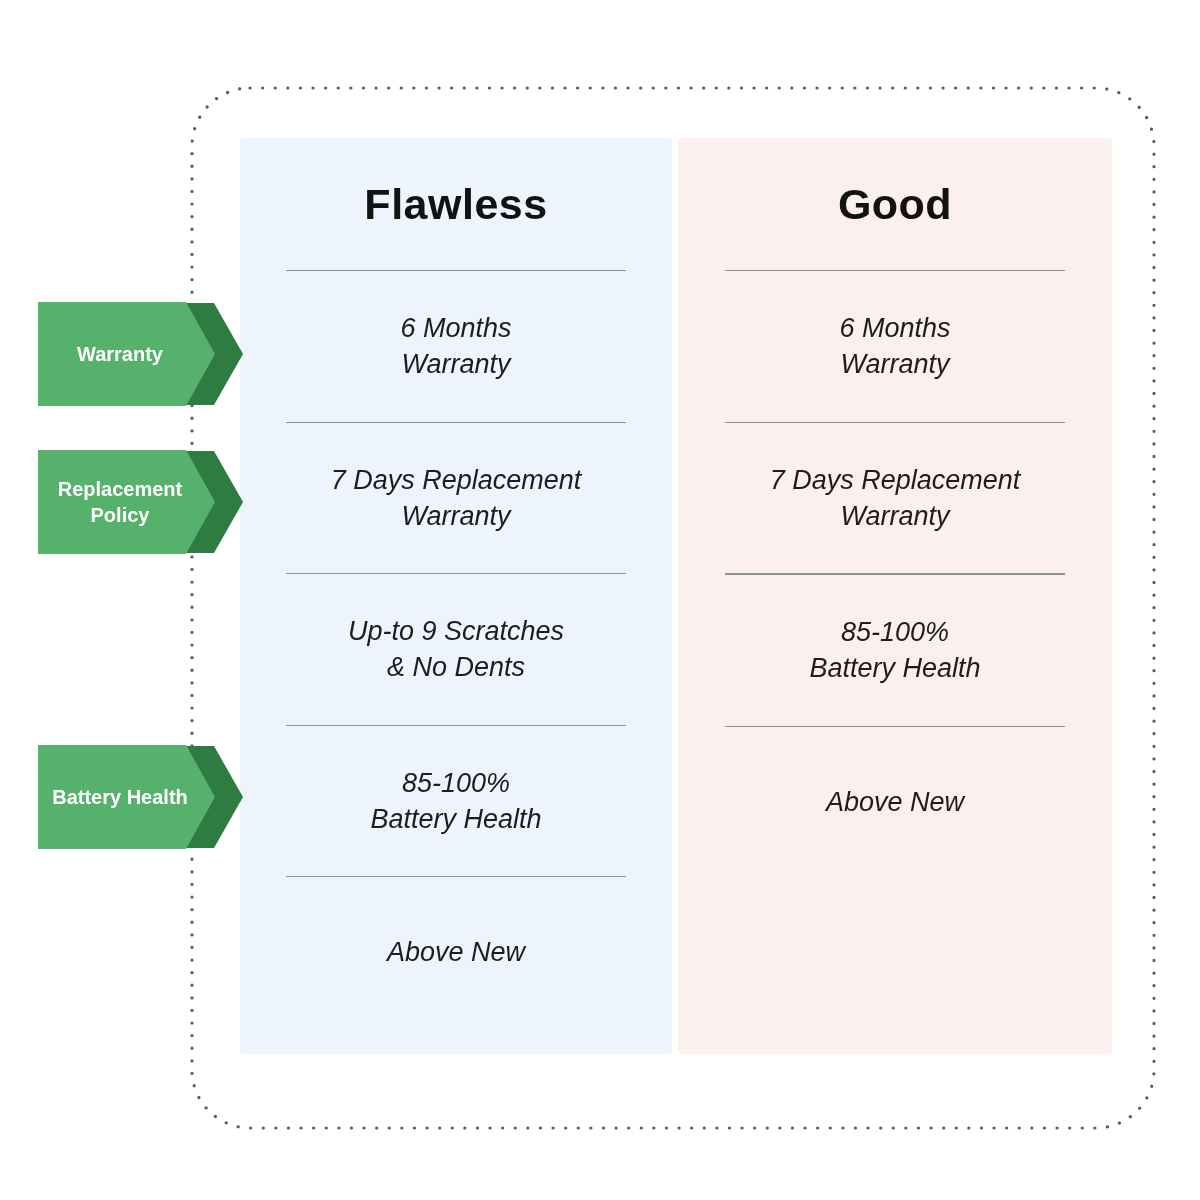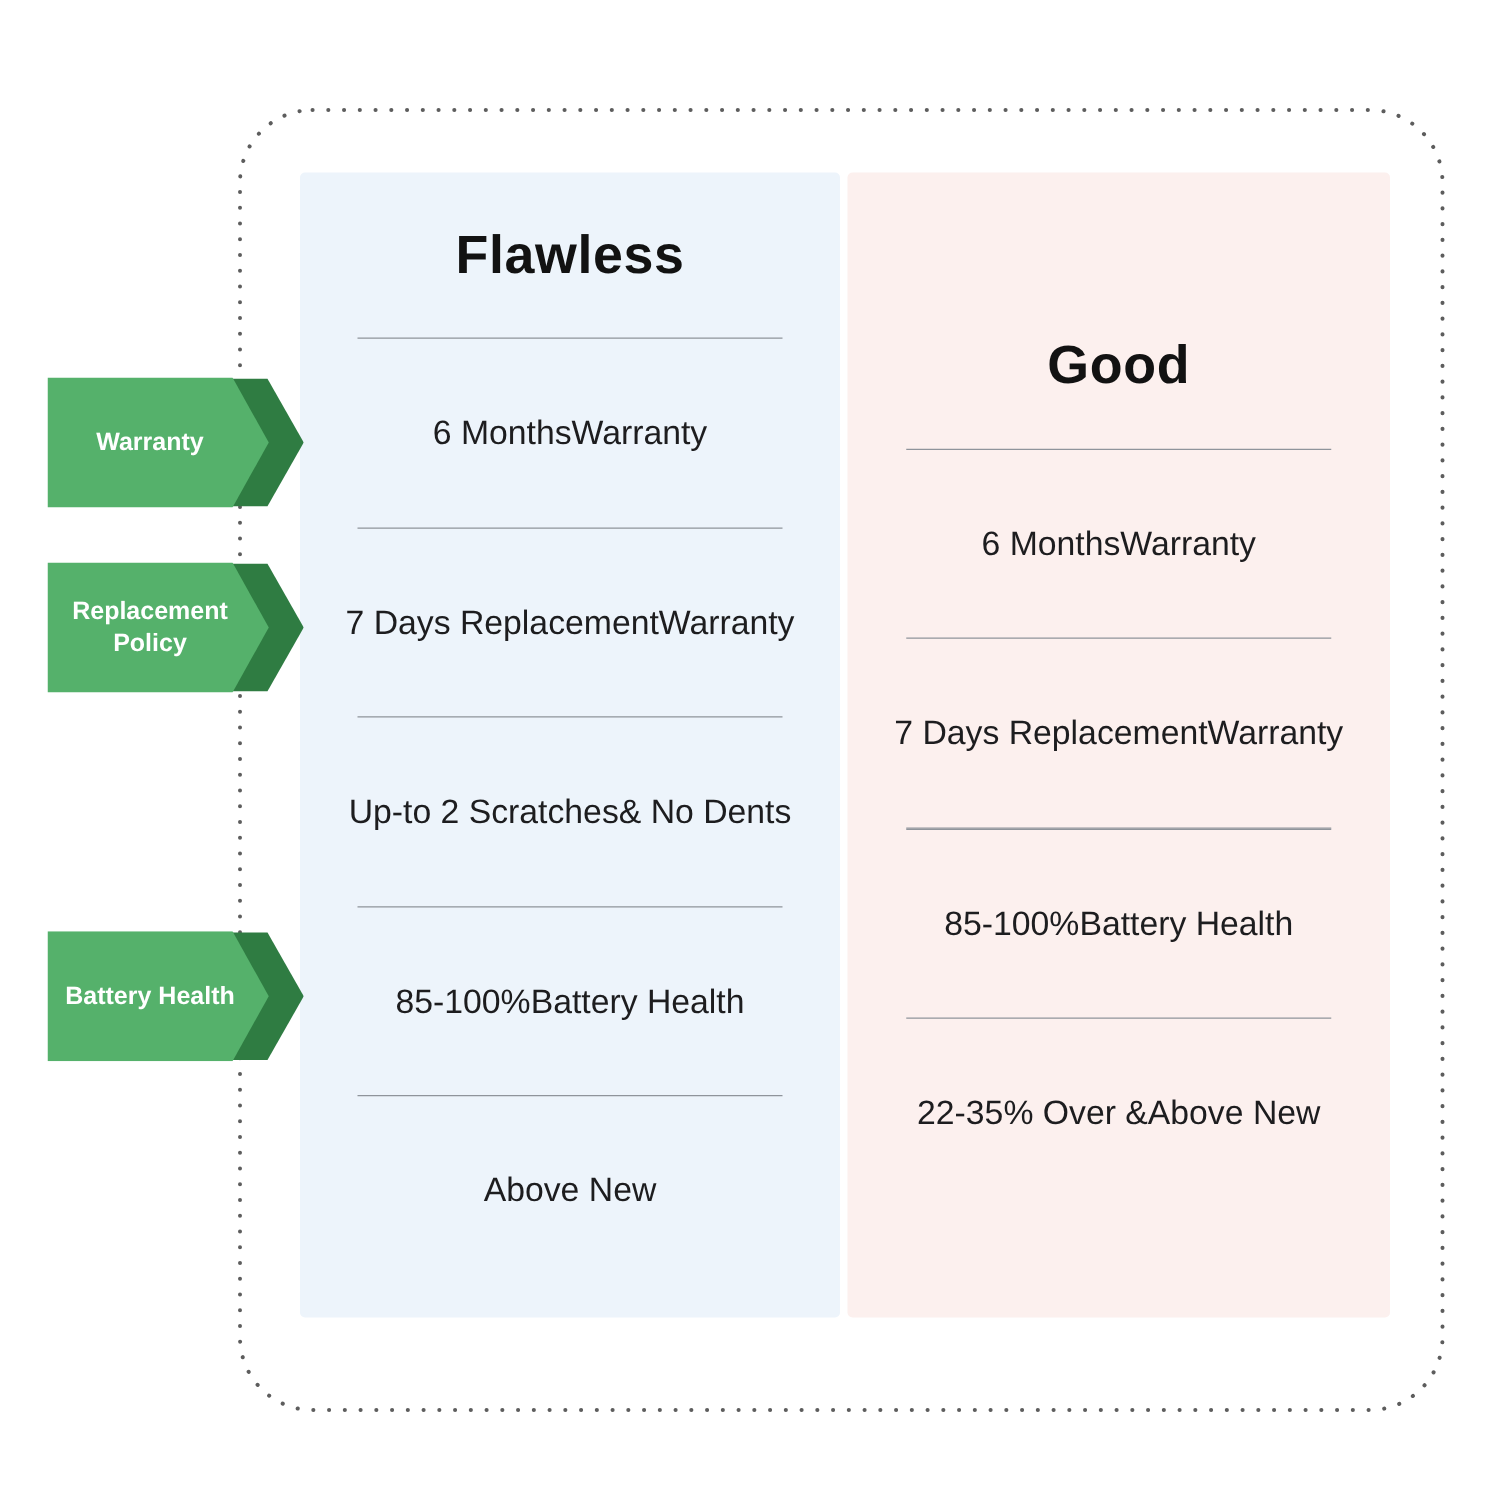--- a/index.html
+++ b/index.html
@@ -35,36 +35,37 @@
   
   .col{
     position:absolute;
     top:138px;
     height:916px;
     border-radius:4px;
     display:flex;
     flex-direction:column;
   }
   .col-flawless{left:240px;width:432px;background:var(--flawless-bg);}
-  .col-good{left:678px;width:434px;background:var(--good-bg);justify-content:center;}
+  .col-good{left:678px;width:434px;background:var(--good-bg);}
   .col-title{
     height:132px;
     display:flex;align-items:center;justify-content:center;
     font-size:43px;font-weight:700;letter-spacing:0.5px;color:#121212;
   }
   .divider{
     width:340px;margin:0 auto;
     border-top:1.6px solid var(--divider);
   }
   .cell{
     height:150.5px;
-    display:flex;flex-direction:row;
+    display:flex;flex-direction:column;
     align-items:center;justify-content:center;
     font-size:27px;line-height:36px;
     text-align:center;
+    font-style:italic;
   }
 
   
   .arrow{
     position:absolute;
     left:38px;width:205px;height:104px;
   }
   .arrow svg{position:absolute;left:0;top:0;}
   .arrow .poly-dark{fill:var(--arrow-dark-green);}
   .arrow .poly-light{fill:var(--arrow-green);}
@@ -95,21 +96,21 @@
       <span>6 Months</span>
       <span>Warranty</span>
     </div>
     <div class="divider"></div>
     <div class="cell">
       <span>7 Days Replacement</span>
       <span>Warranty</span>
     </div>
     <div class="divider"></div>
     <div class="cell">
-      <span>Up-to 2 Scratches</span>
+      <span>Up-to 9 Scratches</span>
       <span>&amp; No Dents</span>
     </div>
     <div class="divider"></div>
     <div class="cell">
       <span>85-100%</span>
       <span>Battery Health</span>
     </div>
     <div class="divider"></div>
     <div class="cell">
       <span>Above New</span>
@@ -129,21 +130,20 @@
       <span>Warranty</span>
     </div>
     <div class="divider"></div>
     <div class="divider"></div>
     <div class="cell">
       <span>85-100%</span>
       <span>Battery Health</span>
     </div>
     <div class="divider"></div>
     <div class="cell">
-      <span>22-35% Over &amp;</span>
       <span>Above New</span>
     </div>
   </div>
 
   <div class="arrow arrow-1">
     <svg width="205" height="104" viewBox="0 0 205 104">
       <polygon class="poly-dark" points="28,1 176,1 205,52 176,103 28,103"></polygon>
       <polygon class="poly-light" points="0,0 148,0 177,52 148,104 0,104"></polygon>
     </svg>
     <div class="arrow-label">Warranty</div>

